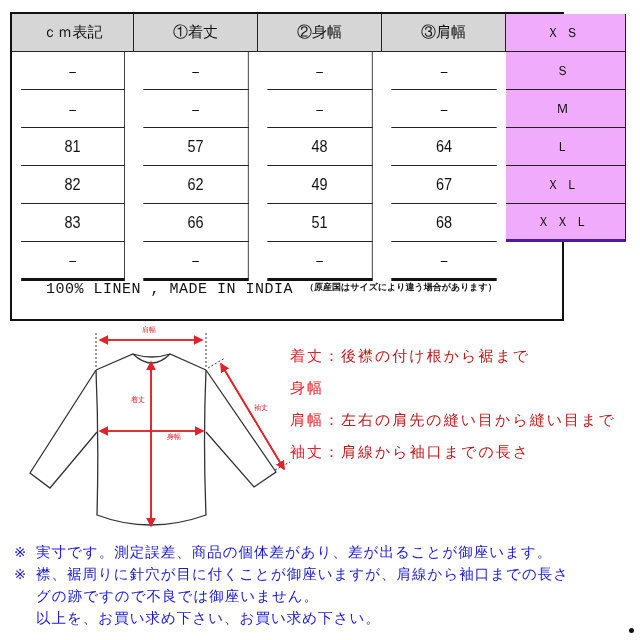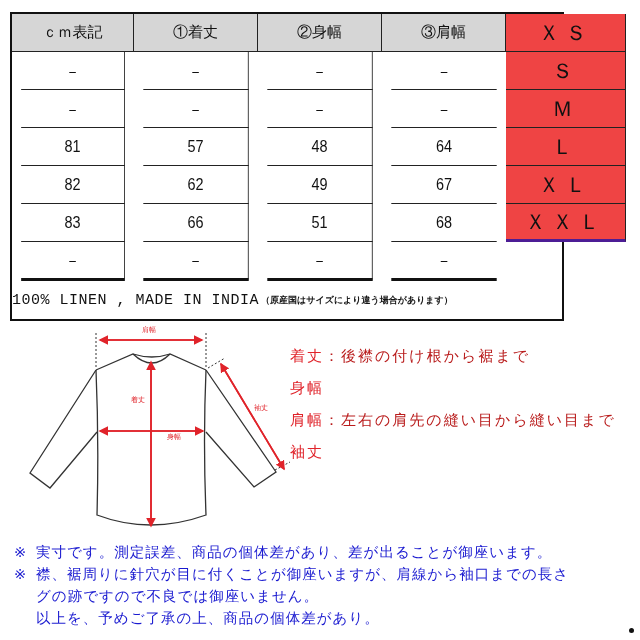--- a/index.html
+++ b/index.html
@@ -7,26 +7,26 @@
          font-family:"DejaVu Sans", sans-serif; color:#111; }
   .size-table { position:absolute; left:10px; top:12px; width:554px; height:309px;
                 border:2px solid #111; box-sizing:border-box; background:#fff; }
   .grid { display:grid; grid-template-columns:122px 124px 124px 124px 120px;
           grid-template-rows:38px 38px 38px 38px 38px 38px 39px; }
   .cell { display:flex; align-items:center; justify-content:center; box-sizing:border-box;
           border-right:1.5px solid #222; border-bottom:1.5px solid #222; font-size:16px;
           font-family:"Liberation Sans", sans-serif; }
   .cell.last { border-right:none; }
   .hdr { background:#d6d6d6; font-size:15px; }
-  .size { background:#ef4444; letter-spacing:6px; font-size:21px; }
+  .size { background:#f0abfc; letter-spacing:6px; font-size:13px; }
   .val { font-family:"Liberation Sans", sans-serif; font-size:17px; transform:scaleX(0.85); }
   .dash { font-size:14px; }
-  .footer-row { height:38px; display:flex; align-items:center; 
+  .footer-row { height:38px; display:flex; align-items:flex-start; padding-left:34px;
                 font-family:"Liberation Mono", monospace; font-size:15px; letter-spacing:0.5px; }
-  .footer-note { font-family:Liberation Serif, serif; font-size:9px; font-weight:bold; margin-left:2px; letter-spacing:0; }
+  .footer-note { font-family:Liberation Serif, serif; font-size:9px; font-weight:bold; margin-left:12px; letter-spacing:0; }
 
   .diagram { position:absolute; left:0; top:322px; width:290px; height:215px; }
   .legend { position:absolute; left:290px; top:340px; }
   .legend-row { height:32px; display:flex; align-items:center; font-size:15px; letter-spacing:2px; }
   .legend-term { color:#e0232a; }
   .legend-desc { color:#b91c1c; }
 
   .notes { position:absolute; left:14px; top:541px; color:#1a1ad0; font-size:14.5px; letter-spacing:1px; }
   .note-line { height:22px; display:flex; align-items:center; white-space:nowrap; }
   .note-mark { width:22px; display:inline-block; }
@@ -131,35 +131,36 @@
   </div>
   <div class="legend-row">
     <span class="legend-term">身幅</span>
   </div>
   <div class="legend-row">
     <span class="legend-term">肩幅</span>
     <span class="legend-desc">：左右の肩先の縫い目から縫い目まで</span>
   </div>
   <div class="legend-row">
     <span class="legend-term">袖丈</span>
+    <span class="legend-desc">：肩線から袖口までの長さ</span>
   </div>
 </div>
 
 <div class="notes">
   <div class="note-line">
     <span class="note-mark">※</span>
     <span>実寸です。測定誤差、商品の個体差があり、差が出ることが御座います。</span>
   </div>
   <div class="note-line">
     <span class="note-mark">※</span>
     <span>襟、裾周りに針穴が目に付くことが御座いますが、肩線から袖口までの長さ</span>
   </div>
   <div class="note-line">
     <span class="note-mark"></span>
     <span>グの跡ですので不良では御座いません。</span>
   </div>
   <div class="note-line">
     <span class="note-mark"></span>
-    <span>以上を、予めご了承の上、商品の個体差があり。</span>
+    <span>以上を、お買い求め下さい、お買い求め下さい。</span>
   </div>
 </div>
 
 <div class="dot"></div>
 
 </body></html>

